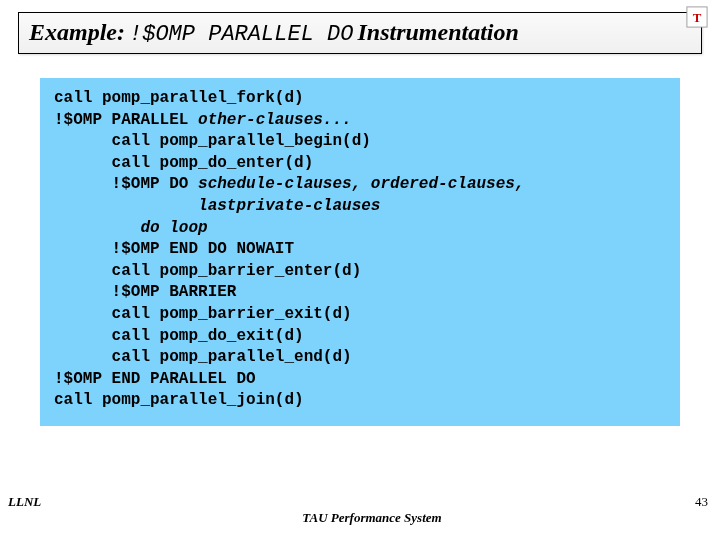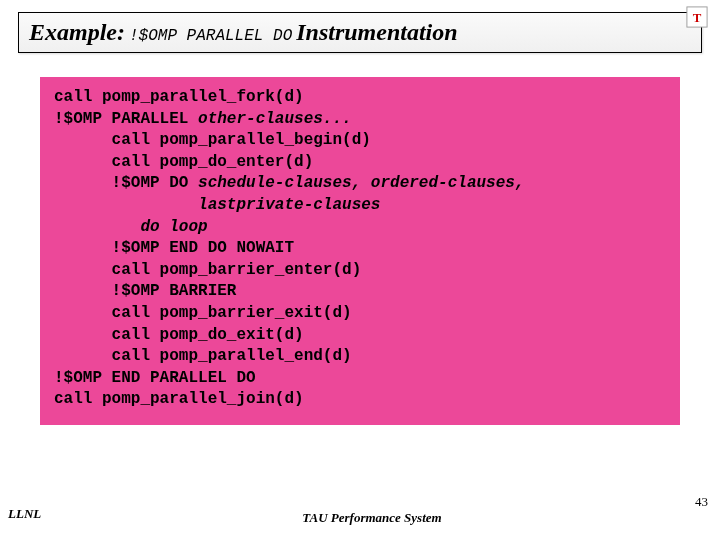--- a/index.html
+++ b/index.html
@@ -21,53 +21,53 @@
   .title-bar .title {
     font-size: 24px;
     font-style: italic;
     font-weight: bold;
     text-align: center;
   }
   .title-bar .mono {
     font-family: "Courier New", Courier, monospace;
     font-style: italic;
     font-weight: normal;
-    font-size: 16px;
+    font-size: 22px;
   }
   .logo {
     position: absolute;
     top: 6px;
     right: 12px;
     width: 22px;
     height: 22px;
   }
   .code-block {
     margin: 24px 40px 0 40px;
-    background: #ec4899;
+    background: #7dd3fc;
     padding: 10px 14px 14px 14px;
     font-family: "Courier New", Courier, monospace;
     font-size: 16px;
     line-height: 1.35;
     font-weight: bold;
     color: #000;
     white-space: pre;
   }
   .code-block .ital { font-style: italic; }
   .footer {
     position: absolute;
     bottom: 14px;
     left: 0;
     width: 100%;
     font-size: 13px;
     font-style: italic;
   }
   .footer-left {
     position: absolute;
     left: 8px;
-    bottom: 4px;
+    bottom: 16px;
     font-weight: bold;
   }
   .footer-center {
     position: absolute;
     width: 100%;
     text-align: center;
     bottom: 0;
     font-weight: bold;
     margin-left: 12px;
   }

